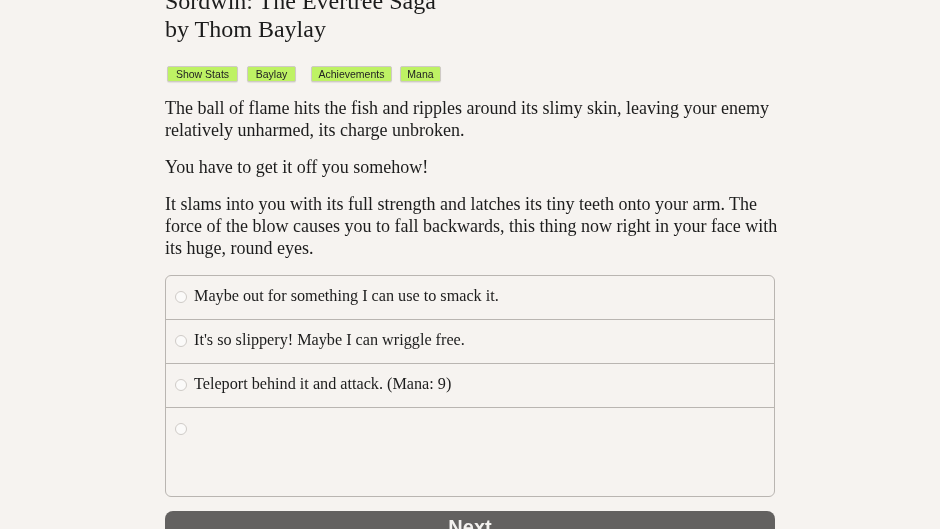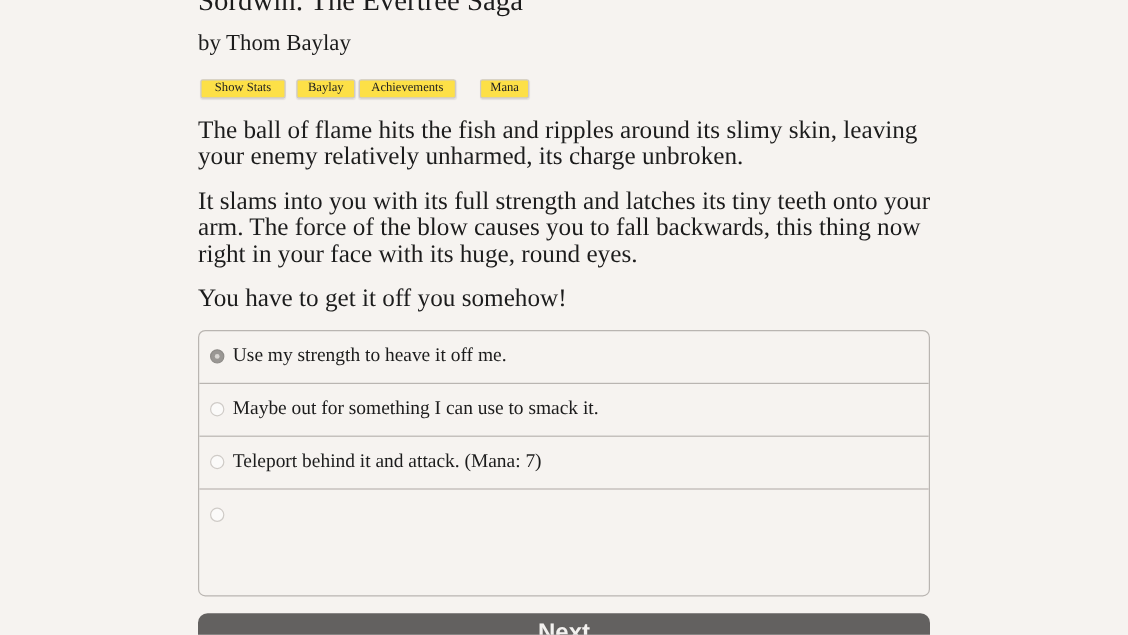--- a/index.html
+++ b/index.html
@@ -1,24 +1,24 @@
 <!DOCTYPE html>
 <html><head>
 <meta charset="utf-8">
 <style>
   html,body{margin:0;padding:0;}
   body{width:940px;height:529px;overflow:hidden;background:#f6f3f0;position:relative;
        font-family:"Liberation Serif","DejaVu Serif",serif;color:#1c1c1c;}
   .title{position:absolute;left:165px;top:-12px;font-size:24px;white-space:nowrap;}
-  .author{position:absolute;left:165px;top:26px;font-size:19px;white-space:nowrap;}
+  .author{position:absolute;left:165px;top:16px;font-size:24px;white-space:nowrap;}
   .btnrow{position:absolute;left:167px;top:66px;height:16px;}
-  .tbtn{position:absolute;top:0;height:14px;line-height:14px;font-family:Liberation Serif, serif;
-        font-size:10.5px;color:#222;background:#fde047;border:1px solid #cfcac5;border-radius:2px;
+  .tbtn{position:absolute;top:0;height:14px;line-height:14px;font-family:Liberation Sans, sans-serif;
+        font-size:10.5px;color:#222;background:#bef264;border:1px solid #cfcac5;border-radius:2px;
         box-shadow:0 1px 1px rgba(0,0,0,0.08);padding:0 6px;white-space:nowrap;text-align:center;}
-  .story{position:absolute;left:165px;top:97px;width:615px;font-size:21px;line-height:22px;}
+  .story{position:absolute;left:165px;top:97px;width:615px;font-size:18px;line-height:22px;}
   .story p{margin:0 0 15px 0;}
   .choices{position:absolute;left:165px;top:275px;width:608px;height:220px;border:1px solid #b9b5b1;
            border-radius:6px;background:#f6f3f0;overflow:hidden;}
   .choice{height:43px;border-bottom:1px solid #b9b5b1;position:relative;font-size:16.2px;}
   .choice:last-child{border-bottom:none;}
   .radio{position:absolute;left:9px;top:15px;width:12px;height:12px;border-radius:50%;
          background:#fbfaf9;border:1px solid #cfcbc7;box-sizing:border-box;}
   .radio.sel{background:#9a9794;border-color:#8f8c89;}
   .radio.sel::after{content:"";position:absolute;left:3px;top:3px;width:4px;height:4px;border-radius:50%;background:#d9d6d3;}
   .clabel{position:absolute;left:28px;top:11px;white-space:nowrap;}
@@ -28,41 +28,41 @@
 </style>
 </head>
 <body>
 
 <div class="title">Sordwin: The Evertree Saga</div>
 <div class="author">by Thom Baylay</div>
 
 <div class="btnrow">
   <div class="tbtn" style="left:0;width:57px;">Show Stats</div>
   <div class="tbtn" style="left:80px;width:35px;">Baylay</div>
-  <div class="tbtn" style="left:132px;width:67px;">Achievements</div>
+  <div class="tbtn" style="left:144px;width:67px;">Achievements</div>
   <div class="tbtn" style="left:233px;width:27px;">Mana</div>
 </div>
 
 <div class="story">
   <p>The ball of flame hits the fish and ripples around its slimy skin, leaving your enemy relatively unharmed, its charge unbroken.</p>
+  <p>You have to get it off you somehow!</p>
   <p>It slams into you with its full strength and latches its tiny teeth onto your arm. The force of the blow causes you to fall backwards, this thing now right in your face with its huge, round eyes.</p>
-  <p>You have to get it off you somehow!</p>
 </div>
 
 <div class="choices">
-  <div class="choice">
-    <span class="radio sel"></span>
-    <span class="clabel">Use my strength to heave it off me.</span>
-  </div>
   <div class="choice">
     <span class="radio"></span>
     <span class="clabel">Maybe out for something I can use to smack it.</span>
   </div>
   <div class="choice">
     <span class="radio"></span>
-    <span class="clabel">Teleport behind it and attack. (Mana: 7)</span>
+    <span class="clabel">It's so slippery! Maybe I can wriggle free.</span>
+  </div>
+  <div class="choice">
+    <span class="radio"></span>
+    <span class="clabel">Teleport behind it and attack. (Mana: 9)</span>
   </div>
   <div class="choice">
     <span class="radio"></span>
   </div>
 </div>
 
 <div class="next">Next</div>
 
 </body></html>

